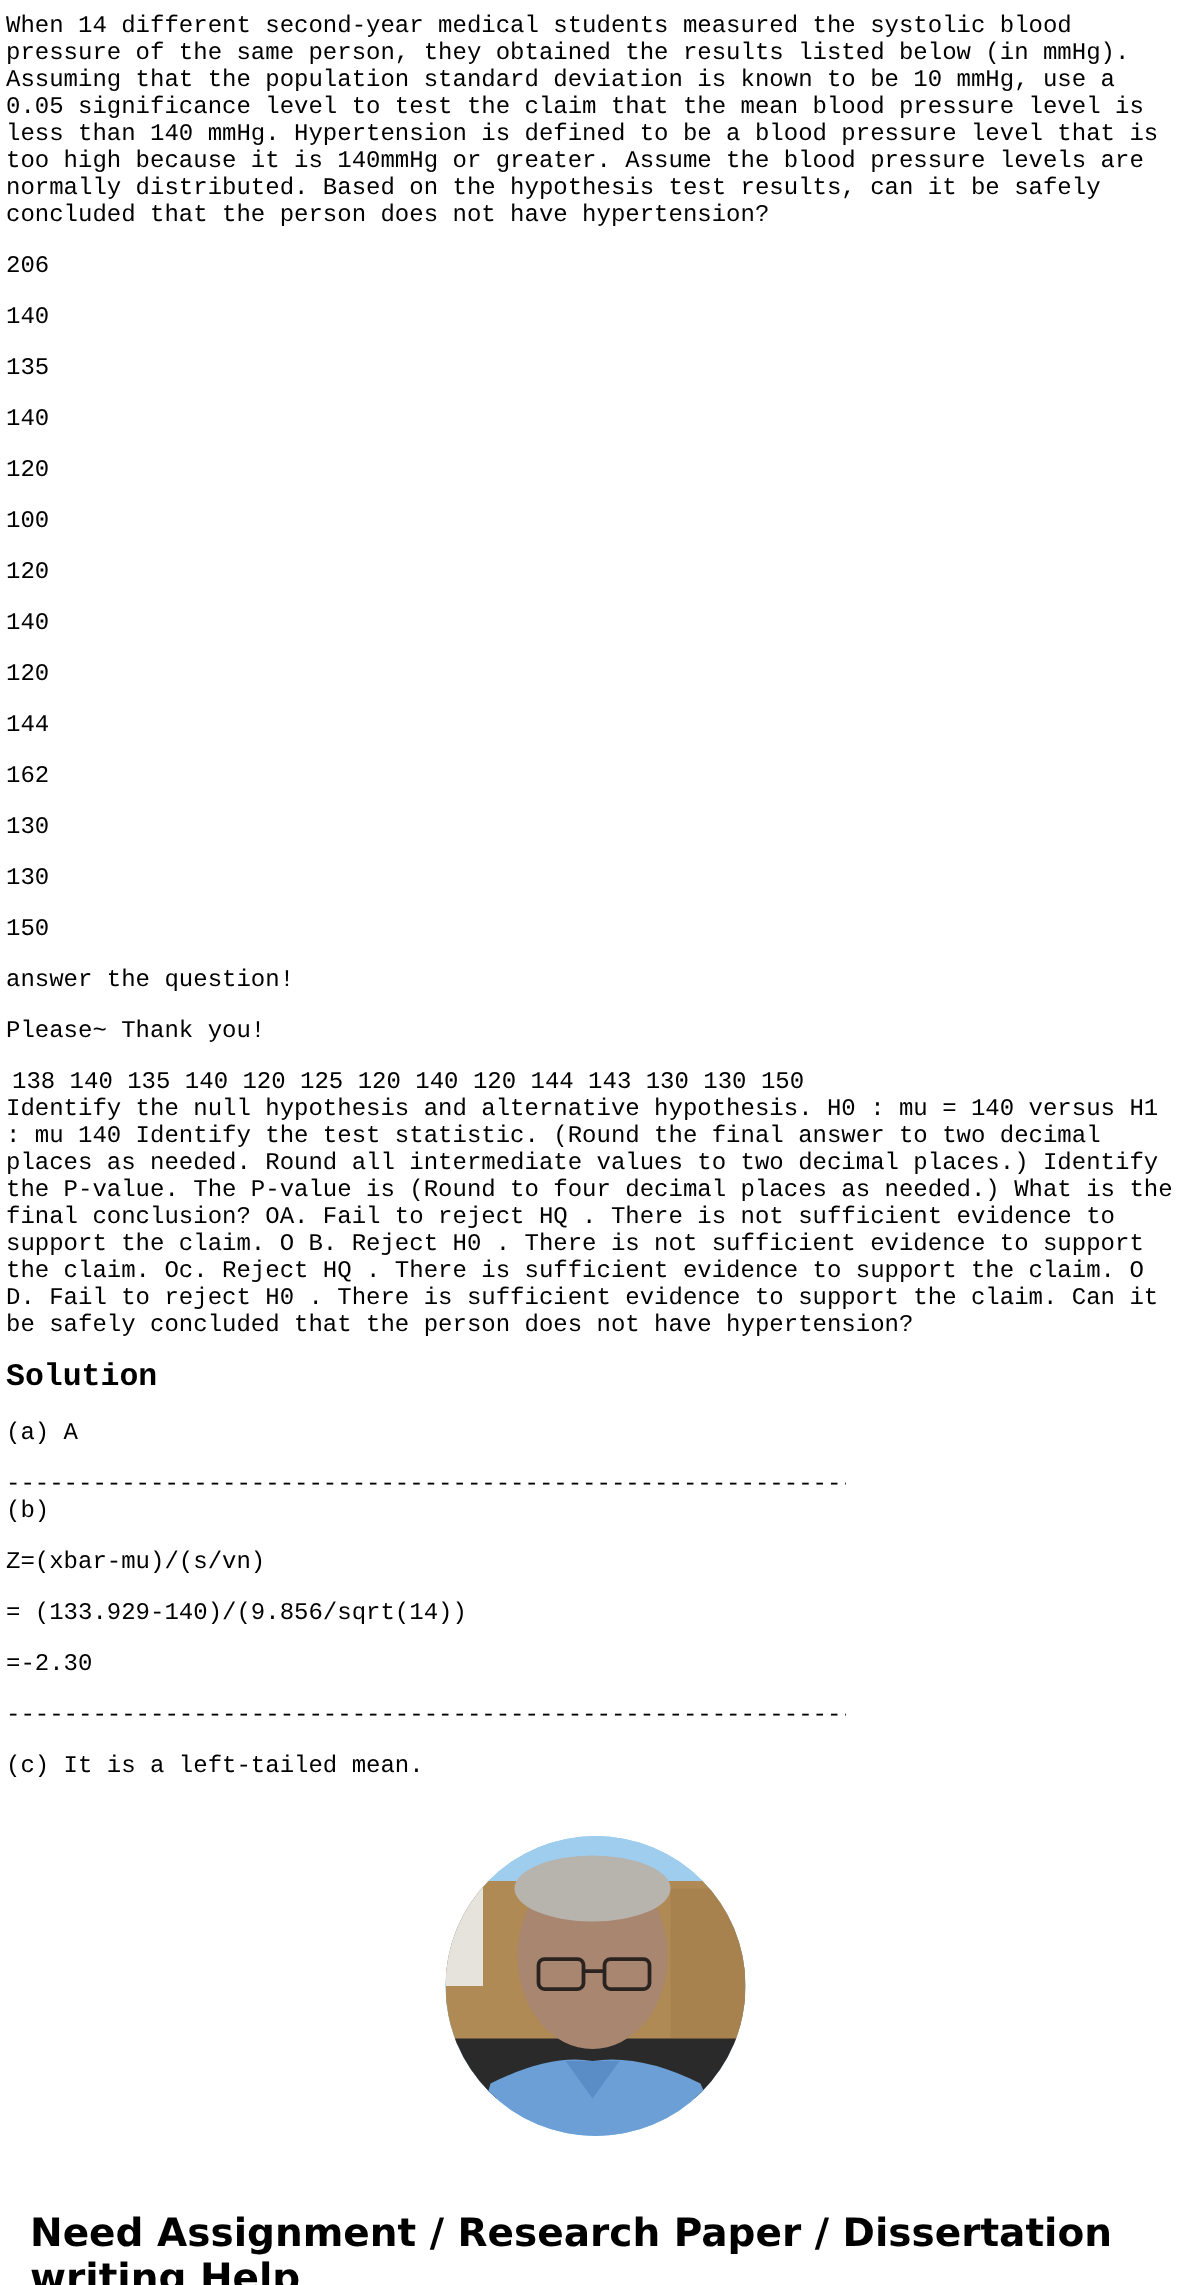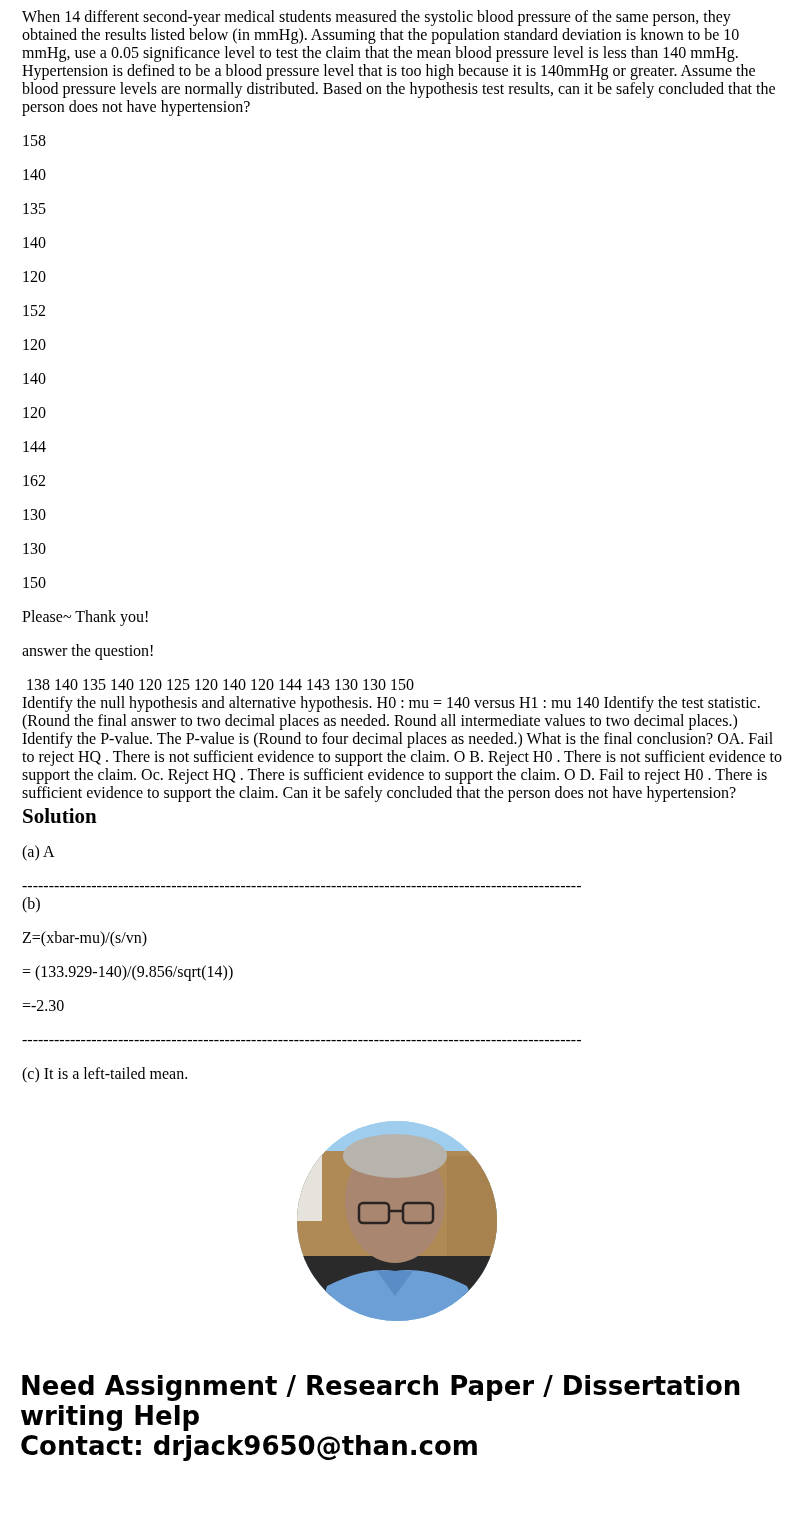--- a/index.html
+++ b/index.html
@@ -4,26 +4,26 @@
 <style>
   html, body { margin: 0; padding: 0; background: #ffffff; }
   body {
     width: 794px;
     min-height: 1523px;
     font-family: "Liberation Serif", serif;
     font-size: 16px;
     line-height: 18px;
     color: #000;
   }
-  .content { padding: 8px 8px 0 22px; }
+  .content { padding: 8px 8px 0 4px; font-family: Liberation Mono, monospace; }
   p { margin: 0 0 16px 0; }
   .question { margin: 0 0 16px 0; }
   .values p { margin: 0 0 16px 0; }
   .inline-values { margin: 0; padding-left: 4px; }
-  .detail { margin: 0 0 3px 0; }
+  .detail { margin: 0 0 16px 0; }
   h3.solution-heading {
     font-size: 21px;
     font-weight: bold;
     margin: 0 0 16px 0;
     line-height: 22px;
   }
   .divider { margin: 0; white-space: nowrap; overflow: hidden; width: 560px; }
   .sol p { margin: 0 0 16px 0; }
   .avatar-wrap { display: flex; justify-content: center; margin-top: 38px; }
   .avatar {
@@ -41,38 +41,38 @@
     padding: 0 20px;
   }
 </style>
 </head>
 <body>
 
 <div class="content">
   <p class="question">When 14 different second-year medical students measured the systolic blood pressure of the same person, they obtained the results listed below (in mmHg). Assuming that the population standard deviation is known to be 10 mmHg, use a 0.05 significance level to test the claim that the mean blood pressure level is less than 140 mmHg. Hypertension is defined to be a blood pressure level that is too high because it is 140mmHg or greater. Assume the blood pressure levels are normally distributed. Based on the hypothesis test results, can it be safely concluded that the person does not have hypertension?</p>
 
   <div class="values">
-    <p>158</p>
+    <p>206</p>
     <p>140</p>
     <p>135</p>
     <p>140</p>
     <p>120</p>
-    <p>152</p>
+    <p>100</p>
     <p>120</p>
     <p>140</p>
     <p>120</p>
     <p>144</p>
     <p>162</p>
     <p>130</p>
     <p>130</p>
     <p>150</p>
   </div>
 
+  <p>answer the question!</p>
   <p>Please~ Thank you!</p>
-  <p>answer the question!</p>
 
   <div class="inline-values"> 138 140 135 140 120 125 120 140 120 144 143 130 130 150</div>
   <p class="detail">Identify the null hypothesis and alternative hypothesis. H0 : mu = 140 versus H1 : mu 140 Identify the test statistic. (Round the final answer to two decimal places as needed. Round all intermediate values to two decimal places.) Identify the P-value. The P-value is (Round to four decimal places as needed.) What is the final conclusion? OA. Fail to reject HQ . There is not sufficient evidence to support the claim. O B. Reject H0 . There is not sufficient evidence to support the claim. Oc. Reject HQ . There is sufficient evidence to support the claim. O D. Fail to reject H0 . There is sufficient evidence to support the claim. Can it be safely concluded that the person does not have hypertension?</p>
 
   <h3 class="solution-heading">Solution</h3>
 
   <div class="sol">
     <p>(a) A</p>
     <div class="divider">------------------------------------------------------------------------------------------------------------</div>
     <p>(b)</p>

